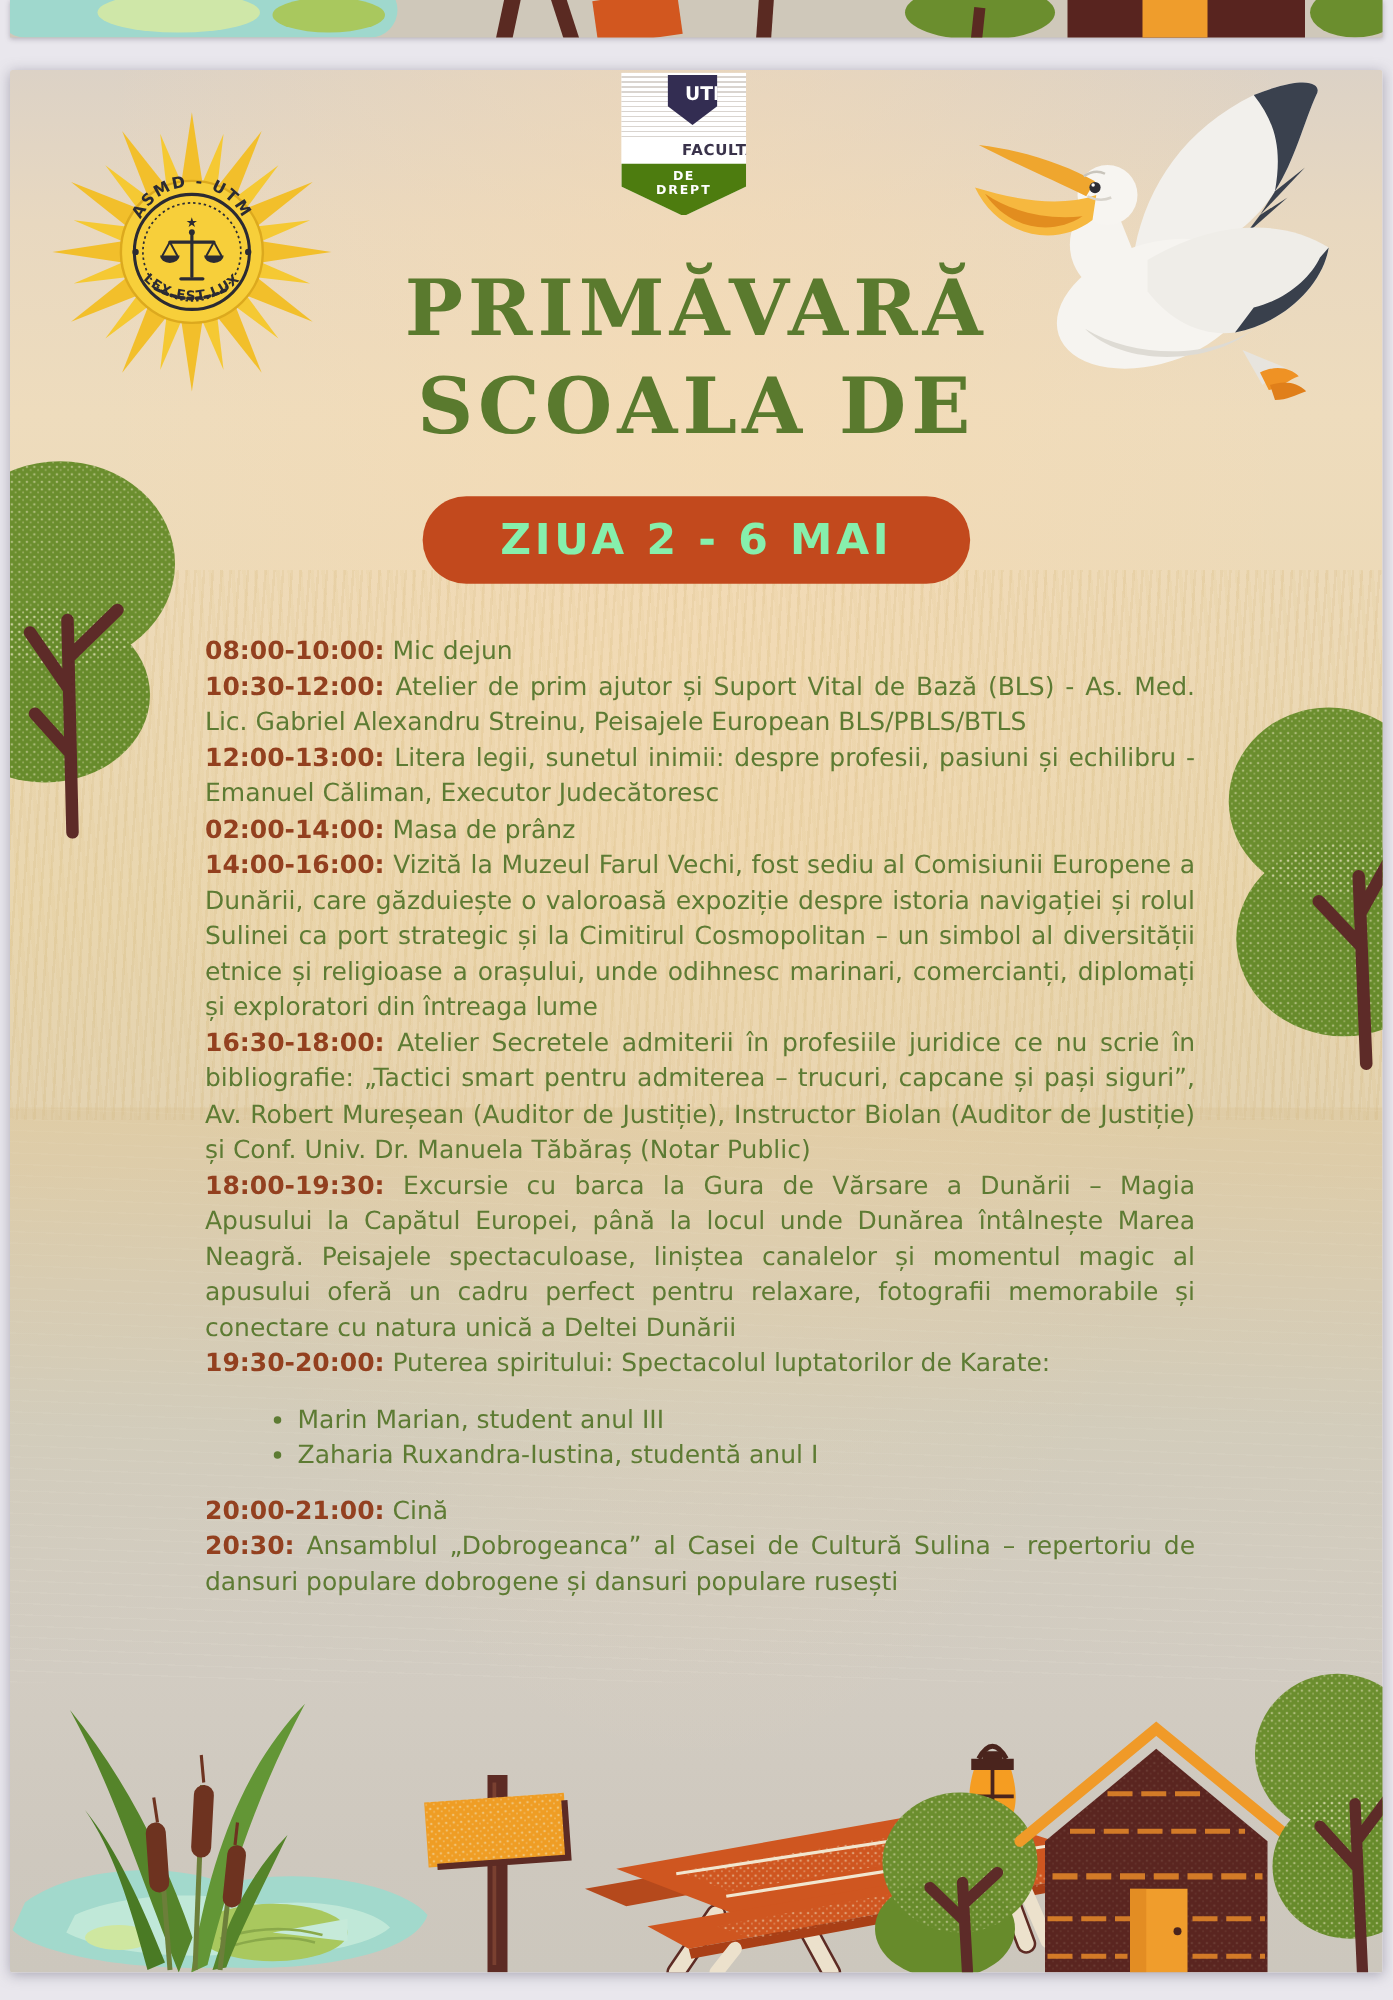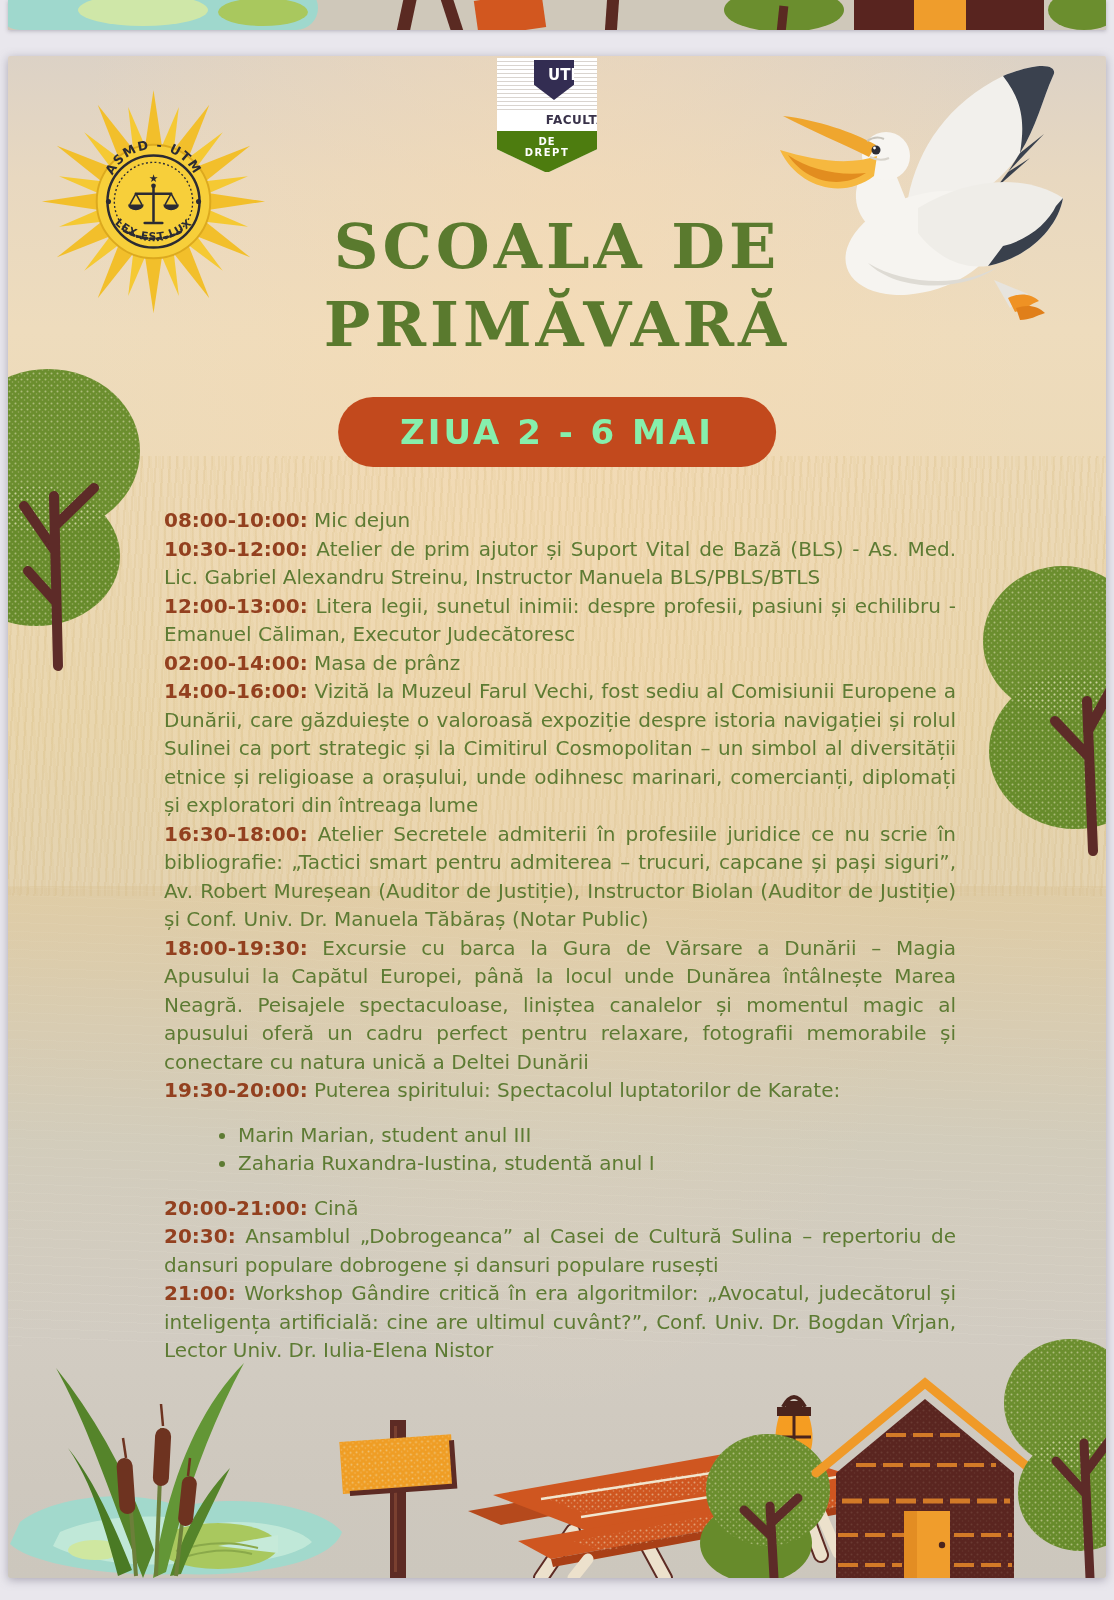--- a/index.html
+++ b/index.html
@@ -202,42 +202,41 @@
     <path d="M25 58 C 60 62 95 74 118 87 L 111 99 C 85 86 52 72 25 58 Z" fill="#efa62e"></path>
     <path d="M22 92 C 40 130 85 142 116 118 L 119 98 C 90 108 55 102 22 92 Z" fill="#f6b83f"></path>
     <path d="M30 97 C 48 124 82 132 108 115 C 80 118 52 112 30 97 Z" fill="#e28d1f"></path>
     <path d="M112 99 q 10 5 19 1" stroke="#d8d4cc" stroke-width="2" fill="none"></path>
     <circle cx="118" cy="92" r="4.5" fill="#2c2c34"></circle>
     <circle cx="116.5" cy="90" r="1.4" fill="#ffffff"></circle>
     <path d="M109 83 q 9 -6 17 -2" stroke="#c9c5bc" stroke-width="2" fill="none"></path>
   </svg>
 
   <div class="title">
+    <div>PRIMĂVARĂ</div>
     <div>SCOALA DE</div>
-    <div>PRIMĂVARĂ</div>
   </div>
 
   <div class="badge">ZIUA 2 - 6 MAI</div>
 
   <div class="schedule">
     <p><span class="t">08:00-10:00:</span> <span class="d">Mic dejun</span></p>
-    <p><span class="t">10:30-12:00:</span> <span class="d">Atelier de prim ajutor și Suport Vital de Bază (BLS) - As. Med. Lic. Gabriel Alexandru Streinu, Instructor Manuela BLS/PBLS/BTLS</span></p>
+    <p><span class="t">10:30-12:00:</span> <span class="d">Atelier de prim ajutor și Suport Vital de Bază (BLS) - As. Med. Lic. Gabriel Alexandru Streinu, Peisajele European BLS/PBLS/BTLS</span></p>
     <p><span class="t">12:00-13:00:</span> <span class="d">Litera legii, sunetul inimii: despre profesii, pasiuni și echilibru - Emanuel Căliman, Executor Judecătoresc</span></p>
     <p><span class="t">02:00-14:00:</span> <span class="d">Masa de prânz</span></p>
     <p><span class="t">14:00-16:00:</span> <span class="d">Vizită la Muzeul Farul Vechi, fost sediu al Comisiunii Europene a Dunării, care găzduiește o valoroasă expoziție despre istoria navigației și rolul Sulinei ca port strategic și la Cimitirul Cosmopolitan – un simbol al diversității etnice și religioase a orașului, unde odihnesc marinari, comercianți, diplomați și exploratori din întreaga lume</span></p>
     <p><span class="t">16:30-18:00:</span> <span class="d">Atelier Secretele admiterii în profesiile juridice ce nu scrie în bibliografie: „Tactici smart pentru admiterea – trucuri, capcane și pași siguri”, Av. Robert Mureșean (Auditor de Justiție), Instructor Biolan (Auditor de Justiție) și Conf. Univ. Dr. Manuela Tăbăraș (Notar Public)</span></p>
     <p><span class="t">18:00-19:30:</span> <span class="d">Excursie cu barca la Gura de Vărsare a Dunării – Magia Apusului la Capătul Europei, până la locul unde Dunărea întâlnește Marea Neagră. Peisajele spectaculoase, liniștea canalelor și momentul magic al apusului oferă un cadru perfect pentru relaxare, fotografii memorabile și conectare cu natura unică a Deltei Dunării</span></p>
     <p><span class="t">19:30-20:00:</span> <span class="d">Puterea spiritului: Spectacolul luptatorilor de Karate:</span></p>
     <ul>
       <li>Marin Marian, student anul III</li>
       <li>Zaharia Ruxandra-Iustina, studentă anul I</li>
     </ul>
     <p><span class="t">20:00-21:00:</span> <span class="d">Cină</span></p>
     <p><span class="t">20:30:</span> <span class="d">Ansamblul „Dobrogeanca” al Casei de Cultură Sulina – repertoriu de dansuri populare dobrogene și dansuri populare rusești</span></p>
-    <p><span class="t">21:00:</span> <span class="d">Workshop Gândire critică în era algoritmilor: „Avocatul, judecătorul și inteligența artificială: cine are ultimul cuvânt?”, Conf. Univ. Dr. Bogdan Vîrjan, Lector Univ. Dr. Iulia-Elena Nistor</span></p>
   </div>
 
   <svg class="left-tree" viewBox="0 0 150 305">
     <ellipse cx="52" cy="85" rx="92" ry="82" fill="#6b8e2e"></ellipse>
     <ellipse cx="40" cy="190" rx="84" ry="70" fill="#678b2b"></ellipse>
     <ellipse cx="52" cy="85" rx="92" ry="82" fill="url(#stip)"></ellipse>
     <ellipse cx="40" cy="190" rx="84" ry="70" fill="url(#stip)"></ellipse>
     <path d="M62 300 L58 130 M59 185 L28 140 M59 160 L98 122 M59 235 L32 205" stroke="#5d2b28" stroke-width="10" stroke-linecap="round" fill="none"></path>
   </svg>
   <svg class="right-tree" viewBox="0 0 135 295">

